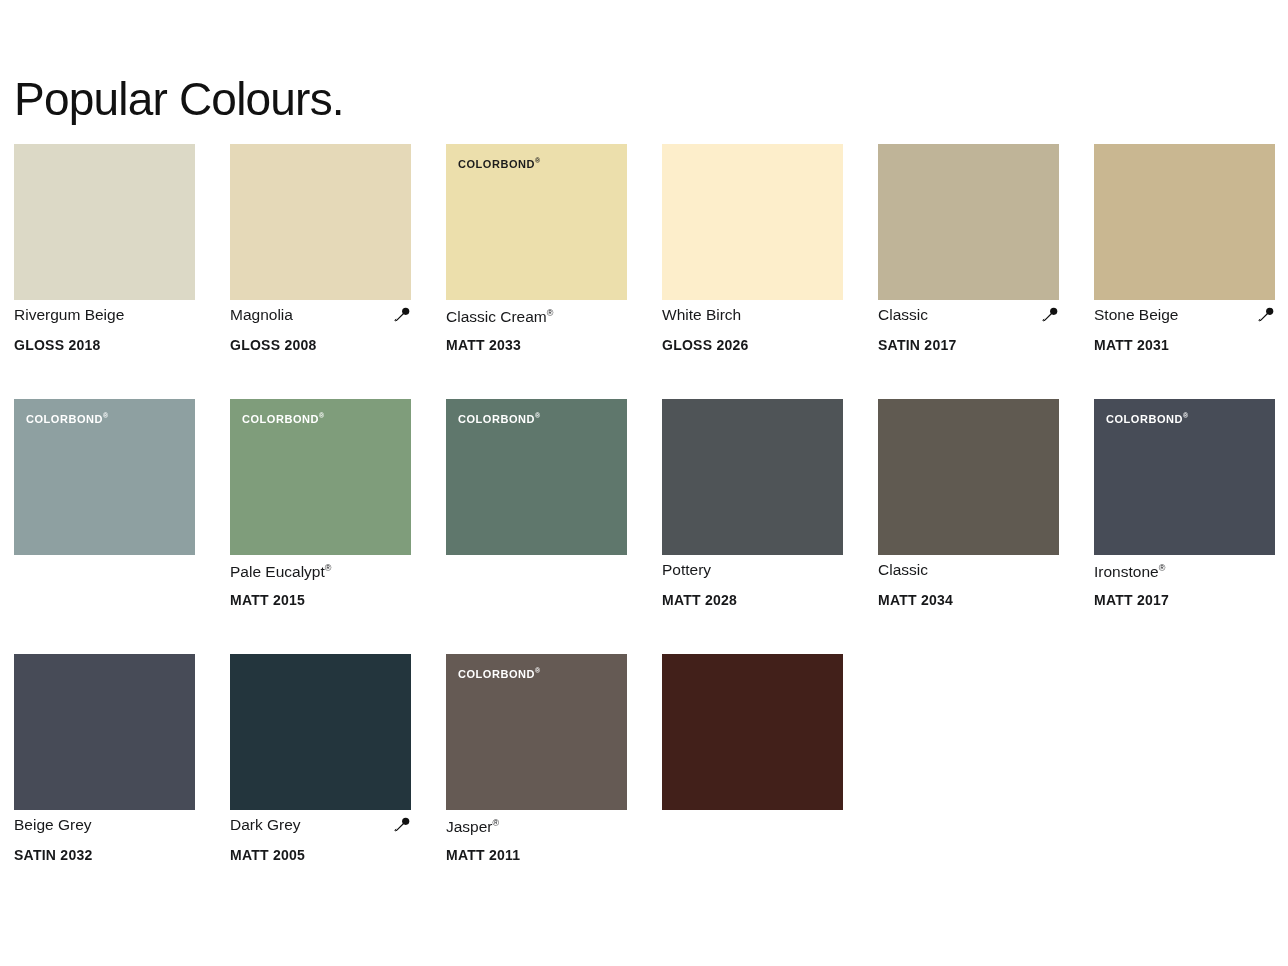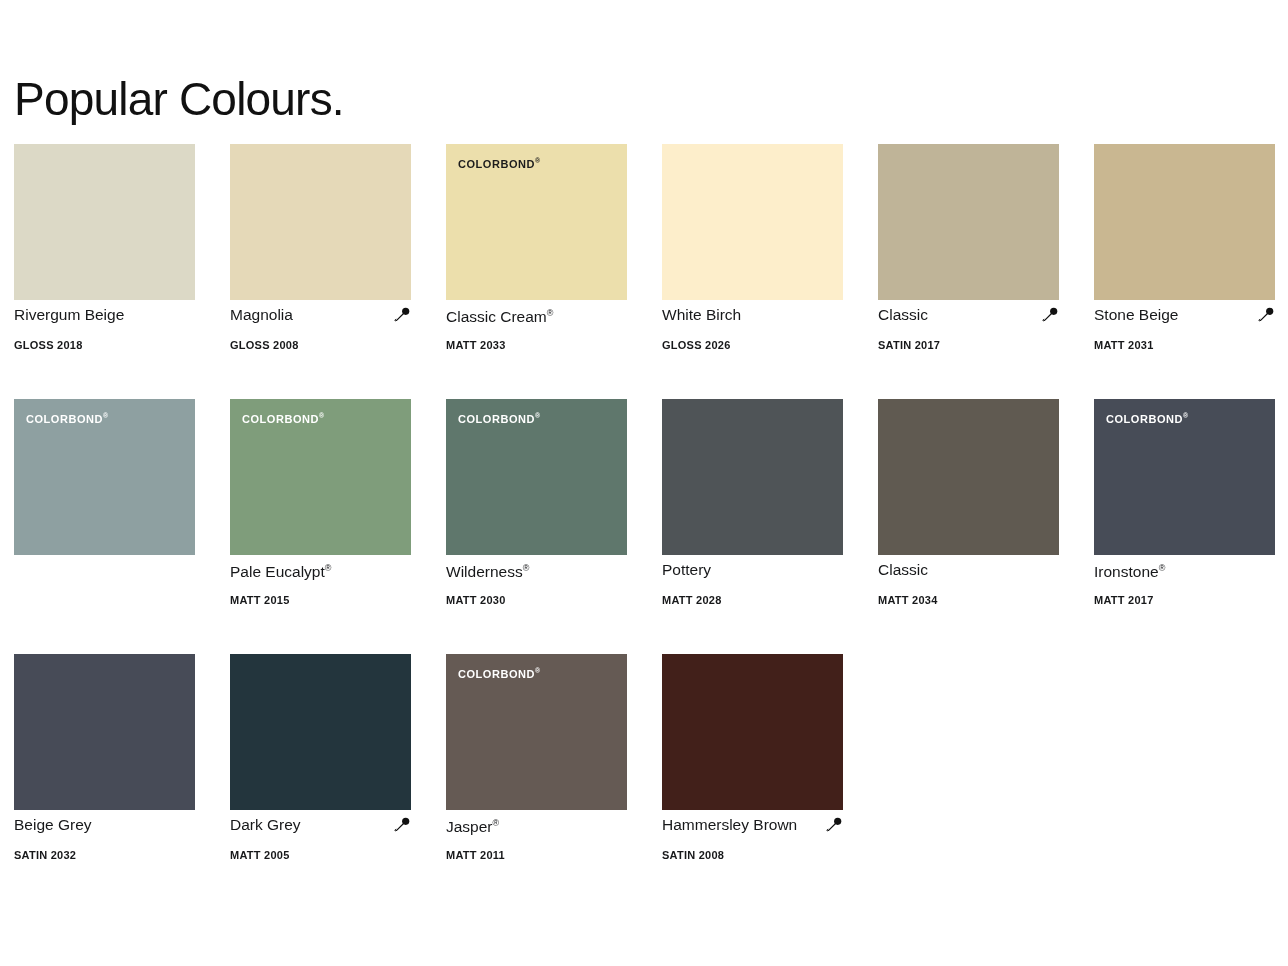--- a/index.html
+++ b/index.html
@@ -111,21 +111,21 @@
     flex: 0 0 auto;
     width: 18px;
     height: 18px;
     display: block;
     margin-left: 8px;
   }
   .eyedropper.hidden { visibility: hidden; }
 
   .swatch-code {
     margin-top: 11px;
-    font-size: 11px;
+    font-size: 14px;
     line-height: 16px;
     font-weight: 700;
     letter-spacing: 0.25px;
     color: #17181a;
     white-space: nowrap;
   }
 </style>
 </head>
 <body>
 
@@ -238,31 +238,20 @@
               <path d="M4.7 15.3 L3.3 16.7 L2.0 16.0 L3.4 14.6" stroke="#111111" stroke-width="1.1" stroke-linejoin="round" stroke-linecap="round" fill="none"></path>
             </svg>
           </div>
           <div class="swatch-code">MATT 2015</div>
         </div>
       </div>
       <div class="swatch-cell">
         <div class="swatch-chip" style="background: rgb(95, 119, 108);">
           <div class="colorbond-badge badge-light">COLORBOND<span class="reg">®</span></div>
         </div>
-        <div class="swatch-meta">
-          <div class="swatch-nameline">
-            <div class="swatch-name">Wilderness<span class="reg">®</span></div>
-            <svg viewBox="0 0 20 20" class="eyedropper hidden">
-              <circle cx="14.1" cy="5.9" r="4.0" fill="#111111"></circle>
-              <path d="M12.0 8.0 L4.6 15.4" stroke="#111111" stroke-width="1.35" stroke-linecap="round" fill="none"></path>
-              <path d="M4.7 15.3 L3.3 16.7 L2.0 16.0 L3.4 14.6" stroke="#111111" stroke-width="1.1" stroke-linejoin="round" stroke-linecap="round" fill="none"></path>
-            </svg>
-          </div>
-          <div class="swatch-code">MATT 2030</div>
-        </div>
       </div>
       <div class="swatch-cell">
         <div class="swatch-chip" style="background: rgb(79, 84, 87);"></div>
         <div class="swatch-meta">
           <div class="swatch-nameline">
             <div class="swatch-name">Pottery</div>
             <svg viewBox="0 0 20 20" class="eyedropper hidden">
               <circle cx="14.1" cy="5.9" r="4.0" fill="#111111"></circle>
               <path d="M12.0 8.0 L4.6 15.4" stroke="#111111" stroke-width="1.35" stroke-linecap="round" fill="none"></path>
               <path d="M4.7 15.3 L3.3 16.7 L2.0 16.0 L3.4 14.6" stroke="#111111" stroke-width="1.1" stroke-linejoin="round" stroke-linecap="round" fill="none"></path>
@@ -340,31 +329,20 @@
               <circle cx="14.1" cy="5.9" r="4.0" fill="#111111"></circle>
               <path d="M12.0 8.0 L4.6 15.4" stroke="#111111" stroke-width="1.35" stroke-linecap="round" fill="none"></path>
               <path d="M4.7 15.3 L3.3 16.7 L2.0 16.0 L3.4 14.6" stroke="#111111" stroke-width="1.1" stroke-linejoin="round" stroke-linecap="round" fill="none"></path>
             </svg>
           </div>
           <div class="swatch-code">MATT 2011</div>
         </div>
       </div>
       <div class="swatch-cell">
         <div class="swatch-chip" style="background: rgb(66, 32, 26);"></div>
-        <div class="swatch-meta">
-          <div class="swatch-nameline">
-            <div class="swatch-name">Hammersley Brown</div>
-            <svg viewBox="0 0 20 20" class="eyedropper">
-              <circle cx="14.1" cy="5.9" r="4.0" fill="#111111"></circle>
-              <path d="M12.0 8.0 L4.6 15.4" stroke="#111111" stroke-width="1.35" stroke-linecap="round" fill="none"></path>
-              <path d="M4.7 15.3 L3.3 16.7 L2.0 16.0 L3.4 14.6" stroke="#111111" stroke-width="1.1" stroke-linejoin="round" stroke-linecap="round" fill="none"></path>
-            </svg>
-          </div>
-          <div class="swatch-code">SATIN 2008</div>
-        </div>
       </div>
       <div class="swatch-cell is-empty">
         <div class="swatch-chip"></div>
         <div class="swatch-meta">
           <div class="swatch-nameline">
             <div class="swatch-name"></div>
             <svg viewBox="0 0 20 20" class="eyedropper hidden">
               <circle cx="14.1" cy="5.9" r="4.0" fill="#111111"></circle>
               <path d="M12.0 8.0 L4.6 15.4" stroke="#111111" stroke-width="1.35" stroke-linecap="round" fill="none"></path>
               <path d="M4.7 15.3 L3.3 16.7 L2.0 16.0 L3.4 14.6" stroke="#111111" stroke-width="1.1" stroke-linejoin="round" stroke-linecap="round" fill="none"></path>

